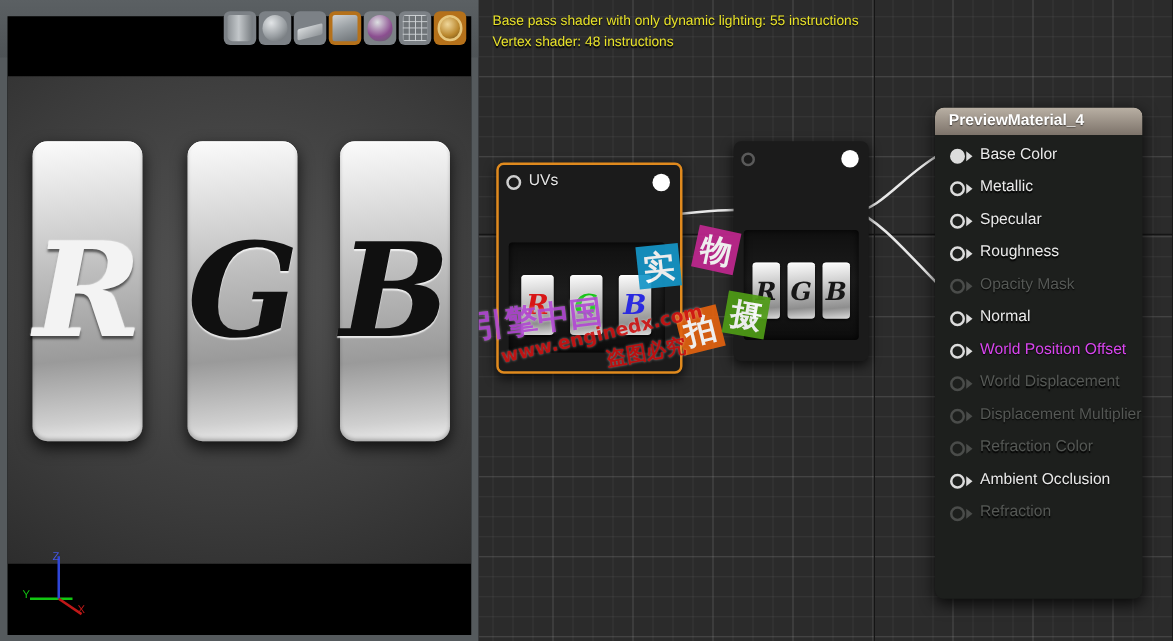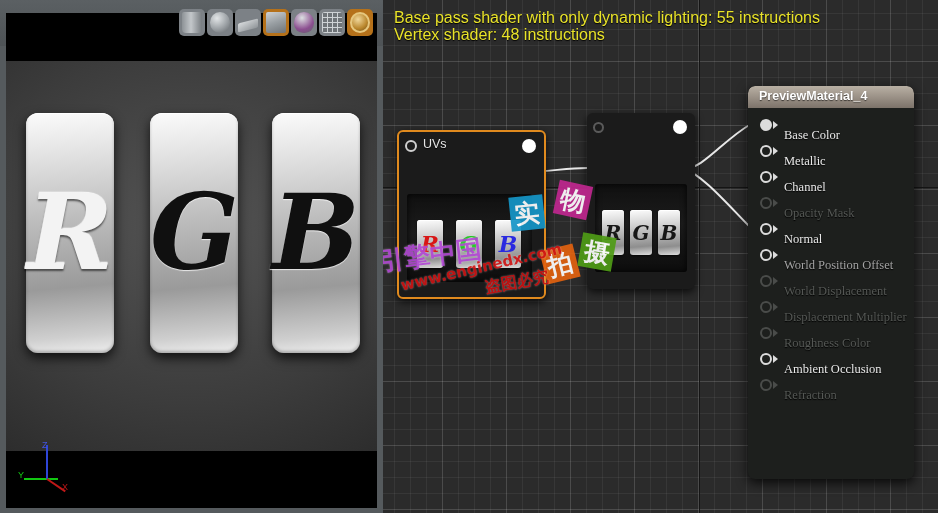--- a/index.html
+++ b/index.html
@@ -30,21 +30,21 @@
   .grid{position:absolute;inset:0;
      background-image:
        linear-gradient(to right, rgba(255,255,255,.055) 1px, transparent 1px),
        linear-gradient(to bottom, rgba(255,255,255,.055) 1px, transparent 1px),
        linear-gradient(to right, rgba(255,255,255,.10) 1px, transparent 1px),
        linear-gradient(to bottom, rgba(255,255,255,.10) 1px, transparent 1px);
      background-size:16px 16px,16px 16px,64px 64px,64px 64px;
      background-position:-5px -3px,-5px -3px,-5px -3px,-5px -3px;}
   .axisline{position:absolute;background:#151515;}
 
-  .stats{position:absolute;left:11px;top:9px;color:#e9e32a;font-size:16px;line-height:17px;
+  .stats{position:absolute;left:11px;top:9px;color:#e9e32a;font-size:11px;line-height:17px;
      font-family:"Liberation Sans",sans-serif;text-shadow:0 1px 1px #000;white-space:nowrap;}
 
   
   .node{position:absolute;border-radius:6px;background:#1b1b1b;
      box-shadow:0 3px 9px rgba(0,0,0,.75);overflow:hidden;}
   .node .hdr{position:relative;padding:5px 9px 6px 11px;}
   .node .ttl{color:#fff;font-size:12.5px;font-weight:bold;text-shadow:0 1px 1px #000;}
   .node .sub{color:#bdbdbd;font-size:11.5px;margin-top:0px;text-shadow:0 1px 1px #000;}
   .caret{position:absolute;right:9px;top:8px;width:0;height:0;border-left:8px solid transparent;
      border-right:8px solid transparent;border-bottom:9px solid #cfcfcf;}
@@ -63,21 +63,21 @@
   
   .matnode{position:absolute;left:748px;top:86px;width:166px;height:393px;border-radius:7px;
      background:#1d1f1d;box-shadow:0 4px 12px rgba(0,0,0,.8);overflow:hidden;}
   .mathdr{height:22px;border-radius:7px 7px 0 0;
      background:linear-gradient(180deg,#b9b0a4,#7d736a);position:relative;}
   .mathdr .t{position:absolute;left:11px;top:3px;color:#fff;font-size:12.5px;font-weight:bold;text-shadow:0 1px 1px rgba(0,0,0,.6);}
   .mrow{position:relative;height:26px;}
   .mrow .mp{position:absolute;left:12px;top:7px;width:12px;height:12px;border-radius:50%;}
   .mrow .arw{position:absolute;left:25px;top:9px;width:0;height:0;border-top:4px solid transparent;
      border-bottom:4px solid transparent;border-left:5px solid #cfcfcf;}
-  .mrow .ml{position:absolute;left:36px;top:16px;font-size:12.5px;text-shadow:0 1px 1px #000;font-family:Liberation Serif, serif;}
+  .mrow .ml{position:absolute;left:36px;top:4px;font-size:12.5px;text-shadow:0 1px 1px #000;}
 
   
   .wm{position:absolute;pointer-events:none;}
   .wmtile{font-family:"DejaVu Sans",sans-serif;font-weight:bold;color:#fff;text-align:center;
      line-height:1;display:flex;align-items:center;justify-content:center;}
   .wmtext{font-family:"DejaVu Sans",sans-serif;font-weight:bold;white-space:nowrap;}
 
   
   .tbtn{position:absolute;top:9px;width:26px;height:27px;border-radius:5px;}
   .tbico{position:absolute;inset:3px;border-radius:3px;}
@@ -202,51 +202,56 @@
             <div class="ml" style="color: rgb(234, 234, 234);">Base Color</div>
           </div>
           <div class="mrow">
             <div class="mp" style="border: 2.5px solid rgb(220, 220, 220); box-sizing: border-box; background: transparent;"></div>
             <div class="arw" style="border-left-color: rgb(220, 220, 220);"></div>
             <div class="ml" style="color: rgb(234, 234, 234);">Metallic</div>
           </div>
           <div class="mrow">
             <div class="mp" style="border: 2.5px solid rgb(220, 220, 220); box-sizing: border-box; background: transparent;"></div>
             <div class="arw" style="border-left-color: rgb(220, 220, 220);"></div>
-            <div class="ml" style="color: rgb(234, 234, 234);">Channel</div>
+            <div class="ml" style="color: rgb(234, 234, 234);">Specular</div>
+          </div>
+          <div class="mrow">
+            <div class="mp" style="border: 2.5px solid rgb(220, 220, 220); box-sizing: border-box; background: transparent;"></div>
+            <div class="arw" style="border-left-color: rgb(220, 220, 220);"></div>
+            <div class="ml" style="color: rgb(234, 234, 234);">Roughness</div>
           </div>
           <div class="mrow">
             <div class="mp" style="border: 2.5px solid rgb(74, 76, 74); box-sizing: border-box; background: transparent;"></div>
             <div class="arw" style="border-left-color: rgb(74, 76, 74);"></div>
             <div class="ml" style="color: rgb(85, 88, 85);">Opacity Mask</div>
           </div>
           <div class="mrow">
             <div class="mp" style="border: 2.5px solid rgb(220, 220, 220); box-sizing: border-box; background: transparent;"></div>
             <div class="arw" style="border-left-color: rgb(220, 220, 220);"></div>
             <div class="ml" style="color: rgb(234, 234, 234);">Normal</div>
           </div>
           <div class="mrow">
             <div class="mp" style="border: 2.5px solid rgb(220, 220, 220); box-sizing: border-box; background: transparent;"></div>
             <div class="arw" style="border-left-color: rgb(220, 220, 220);"></div>
-            <div class="ml" style="color: #a3a3a3;">World Position Offset</div>
+            <div class="ml" style="color: #d946ef;">World Position Offset</div>
           </div>
           <div class="mrow">
             <div class="mp" style="border: 2.5px solid rgb(74, 76, 74); box-sizing: border-box; background: transparent;"></div>
             <div class="arw" style="border-left-color: rgb(74, 76, 74);"></div>
             <div class="ml" style="color: rgb(85, 88, 85);">World Displacement</div>
           </div>
           <div class="mrow">
             <div class="mp" style="border: 2.5px solid rgb(74, 76, 74); box-sizing: border-box; background: transparent;"></div>
             <div class="arw" style="border-left-color: rgb(74, 76, 74);"></div>
             <div class="ml" style="color: rgb(85, 88, 85);">Displacement Multiplier</div>
           </div>
           <div class="mrow">
             <div class="mp" style="border: 2.5px solid rgb(74, 76, 74); box-sizing: border-box; background: transparent;"></div>
             <div class="arw" style="border-left-color: rgb(74, 76, 74);"></div>
-            <div class="ml" style="color: rgb(85, 88, 85);">Roughness Color</div>
+            <div class="ml" style="color: rgb(85, 88, 85);">Refraction Color</div>
           </div>
           <div class="mrow">
             <div class="mp" style="border: 2.5px solid rgb(220, 220, 220); box-sizing: border-box; background: transparent;"></div>
             <div class="arw" style="border-left-color: rgb(220, 220, 220);"></div>
             <div class="ml" style="color: rgb(234, 234, 234);">Ambient Occlusion</div>
           </div>
           <div class="mrow">
             <div class="mp" style="border: 2.5px solid rgb(74, 76, 74); box-sizing: border-box; background: transparent;"></div>
             <div class="arw" style="border-left-color: rgb(74, 76, 74);"></div>
             <div class="ml" style="color: rgb(85, 88, 85);">Refraction</div>

